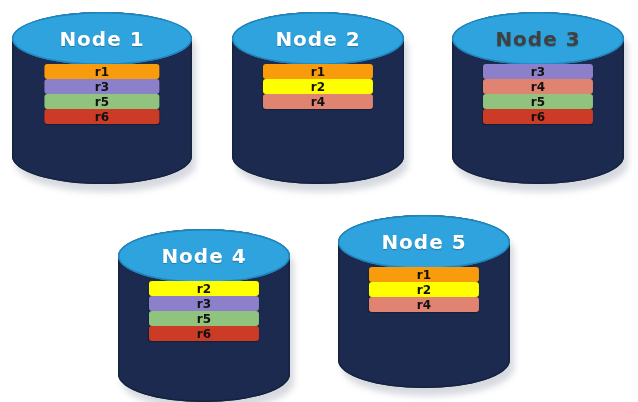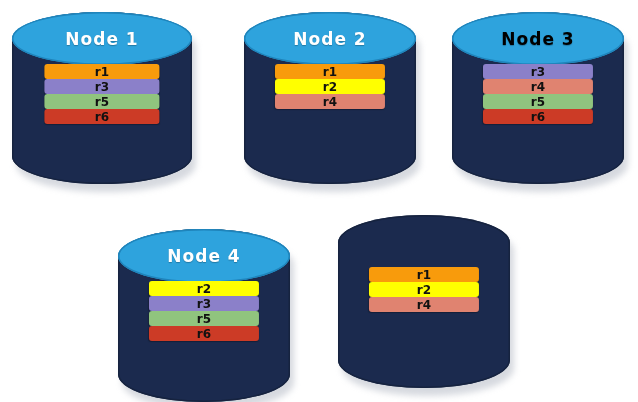--- a/index.html
+++ b/index.html
@@ -57,21 +57,21 @@
     border-radius: 50%;
     box-shadow: inset 0 0 0 1.5px #1f84bb;
     display: flex;
     align-items: center;
     justify-content: center;
   }
 
   .node-label {
     color: #ffffff;
     font-weight: bold;
-    font-size: 17px;
+    font-size: 20px;
     letter-spacing: 1px;
     text-shadow: 0 1px 1px rgba(0,0,0,0.25);
     white-space: nowrap;
     user-select: none;
   }
 
   
   .records {
     position: absolute;
     left: 50%;
@@ -106,37 +106,37 @@
       <div class="cyl-top" style="background: rgb(46, 163, 221);">
         <div class="node-label" style="color: rgb(255, 255, 255);">Node  1</div>
       </div>
       <div class="records" style="top: 52px;">
         <div class="record-bar" style="background: rgb(248, 155, 12); color: rgb(17, 17, 17);">r1</div>
         <div class="record-bar" style="background: rgb(139, 128, 201); color: rgb(17, 17, 17);">r3</div>
         <div class="record-bar" style="background: rgb(144, 196, 126); color: rgb(17, 17, 17);">r5</div>
         <div class="record-bar" style="background: rgb(204, 59, 38); color: rgb(17, 17, 17);">r6</div>
       </div>
     </div>
-    <div class="node" style="left: 244px; top: 12px; width: 172px; height: 172px;">
+    <div class="node" style="left: 232px; top: 12px; width: 172px; height: 172px;">
       <div class="cyl-shadow"></div>
       <div class="cyl-body" style="background: rgb(27, 42, 78);"></div>
       <div class="cyl-top" style="background: rgb(46, 163, 221);">
         <div class="node-label" style="color: rgb(255, 255, 255);">Node  2</div>
       </div>
       <div class="records" style="top: 52px;">
         <div class="record-bar" style="background: rgb(248, 155, 12); color: rgb(17, 17, 17);">r1</div>
         <div class="record-bar" style="background: rgb(255, 255, 0); color: rgb(17, 17, 17);">r2</div>
         <div class="record-bar" style="background: rgb(224, 131, 112); color: rgb(17, 17, 17);">r4</div>
       </div>
     </div>
     <div class="node" style="left: 452px; top: 12px; width: 172px; height: 172px;">
       <div class="cyl-shadow"></div>
       <div class="cyl-body" style="background: rgb(27, 42, 78);"></div>
       <div class="cyl-top" style="background: rgb(46, 163, 221);">
-        <div class="node-label" style="color: #000000;">Node  3</div>
+        <div class="node-label" style="color: #404040;">Node  3</div>
       </div>
       <div class="records" style="top: 52px;">
         <div class="record-bar" style="background: rgb(139, 128, 201); color: rgb(17, 17, 17);">r3</div>
         <div class="record-bar" style="background: rgb(224, 131, 112); color: rgb(17, 17, 17);">r4</div>
         <div class="record-bar" style="background: rgb(144, 196, 126); color: rgb(17, 17, 17);">r5</div>
         <div class="record-bar" style="background: rgb(204, 59, 38); color: rgb(17, 17, 17);">r6</div>
       </div>
     </div>
     <div class="node" style="left: 118px; top: 229px; width: 172px; height: 173px;">
       <div class="cyl-shadow"></div>
@@ -147,19 +147,22 @@
       <div class="records" style="top: 52px;">
         <div class="record-bar" style="background: rgb(255, 255, 0); color: rgb(17, 17, 17);">r2</div>
         <div class="record-bar" style="background: rgb(139, 128, 201); color: rgb(17, 17, 17);">r3</div>
         <div class="record-bar" style="background: rgb(144, 196, 126); color: rgb(17, 17, 17);">r5</div>
         <div class="record-bar" style="background: rgb(204, 59, 38); color: rgb(17, 17, 17);">r6</div>
       </div>
     </div>
     <div class="node" style="left: 338px; top: 215px; width: 172px; height: 173px;">
       <div class="cyl-shadow"></div>
       <div class="cyl-body" style="background: rgb(27, 42, 78);"></div>
+      <div class="cyl-top" style="background: rgb(46, 163, 221);">
+        <div class="node-label" style="color: rgb(255, 255, 255);">Node  5</div>
+      </div>
       <div class="records" style="top: 52px;">
         <div class="record-bar" style="background: rgb(248, 155, 12); color: rgb(17, 17, 17);">r1</div>
         <div class="record-bar" style="background: rgb(255, 255, 0); color: rgb(17, 17, 17);">r2</div>
         <div class="record-bar" style="background: rgb(224, 131, 112); color: rgb(17, 17, 17);">r4</div>
       </div>
     </div>
   </div>
 
 </body></html>

